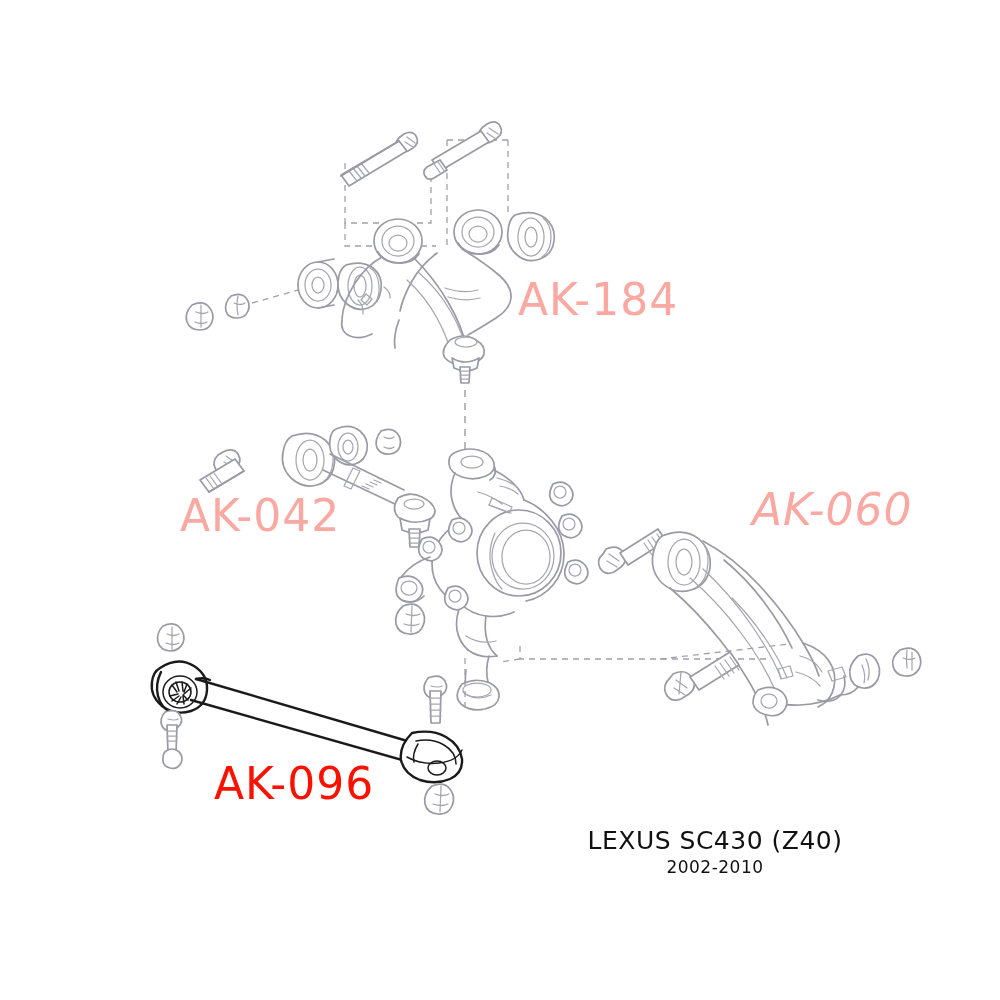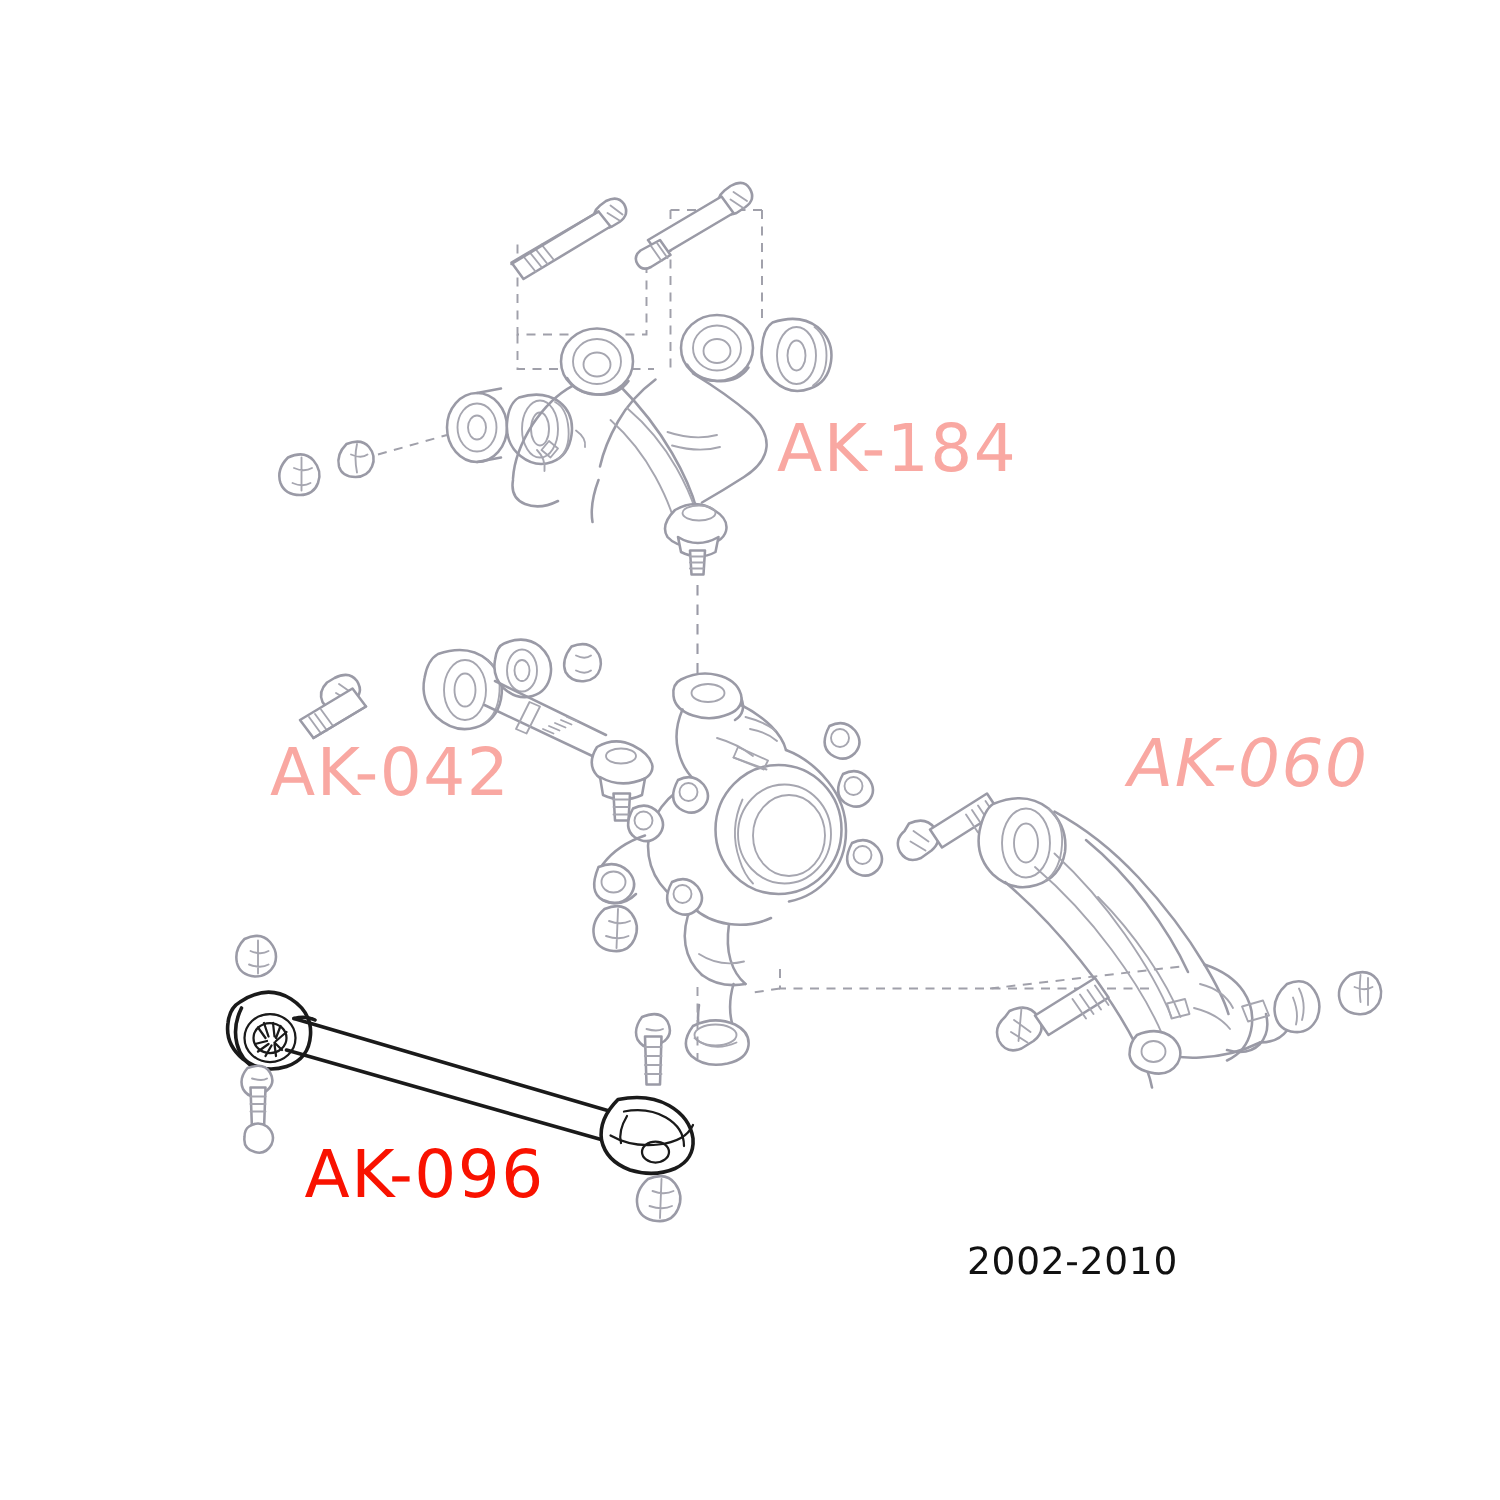--- a/index.html
+++ b/index.html
@@ -49,21 +49,21 @@
     left: 505px;
     top: 826px;
     width: 420px;
     text-align: center;
     font-family: "DejaVu Sans", sans-serif;
     color: #111111;
     line-height: 1.22;
     user-select: none;
   }
   #caption-block .cap-line1 { font-size: 25px; letter-spacing: 0.5px; }
-  #caption-block .cap-line2 { font-size: 25px; letter-spacing: 0.5px; }
+  #caption-block .cap-line2 { font-size: 17px; letter-spacing: 0.5px; }
 </style>
 </head>
 <body>
 
 <div id="diagram-root">
 
   <svg class="art" viewBox="0 0 1000 1000" xmlns="http://www.w3.org/2000/svg">
     <defs>
       <style>
         .ln   { fill:none; stroke:#9a9aa6; stroke-width:1.7; stroke-linecap:round; stroke-linejoin:round; }
@@ -391,19 +391,20 @@
     </g>
 
   </svg>
 
   <div class="part-label label-muted" style="left:518px; top:278px;">AK-184</div>
 
   <div class="part-label label-muted" style="left:180px; top:494px;">AK-042</div>
 
   <div class="part-label label-muted" style="left:752px; top:488px;font-style:italic;">AK-060</div>
 
-  <div class="part-label label-active" style="left:203px; top:762px;">AK-096</div>
+  <div class="part-label label-active" style="left:214px; top:762px;">AK-096</div>
 
   <div id="caption-block">
+    <div class="cap-line1">LEXUS SC430 (Z40)</div>
     <div class="cap-line2">2002-2010</div>
   </div>
 
 </div>
 
 </body></html>

